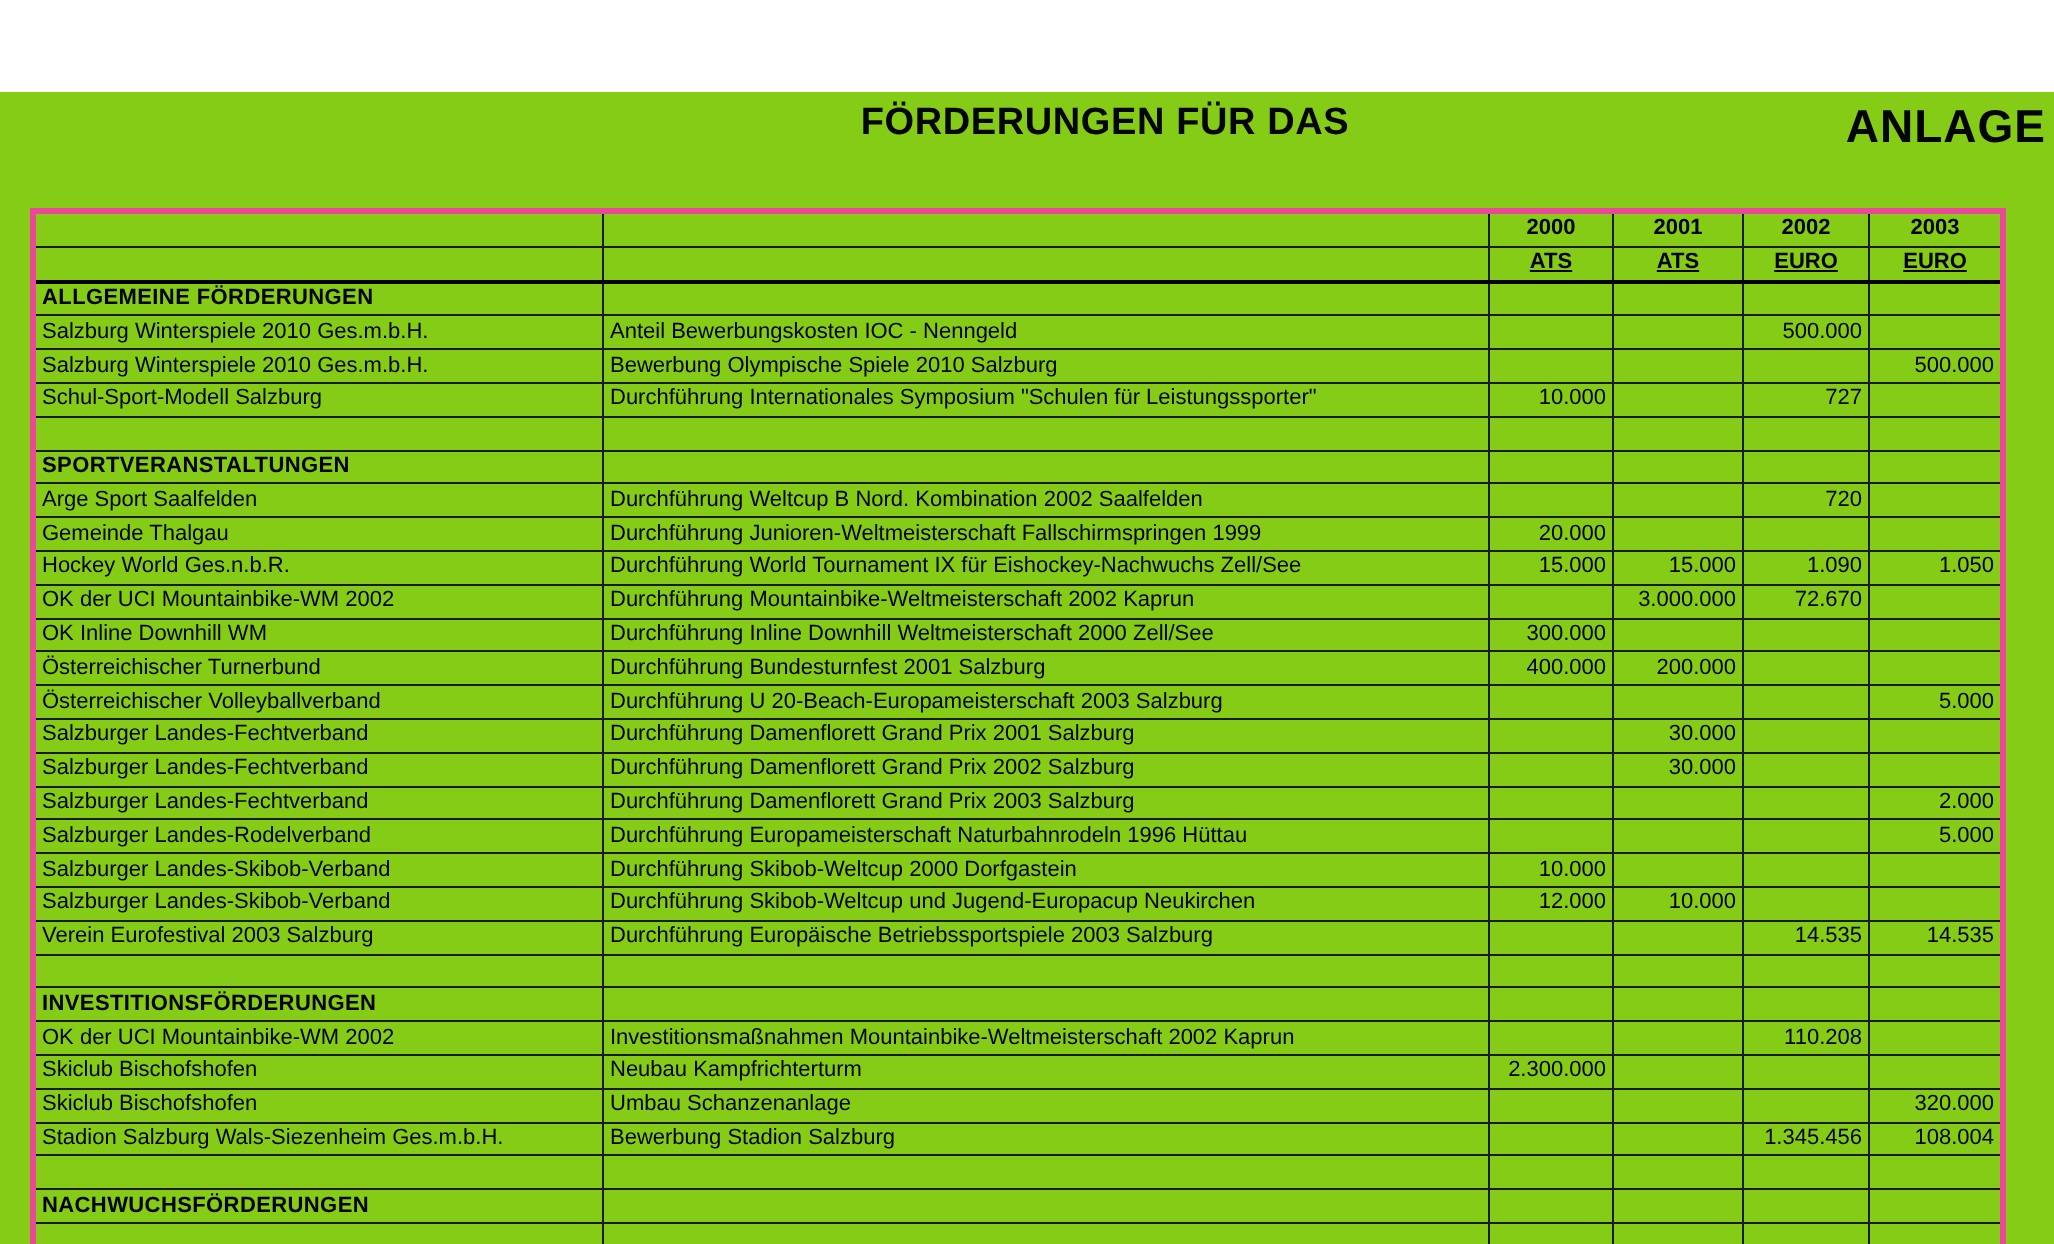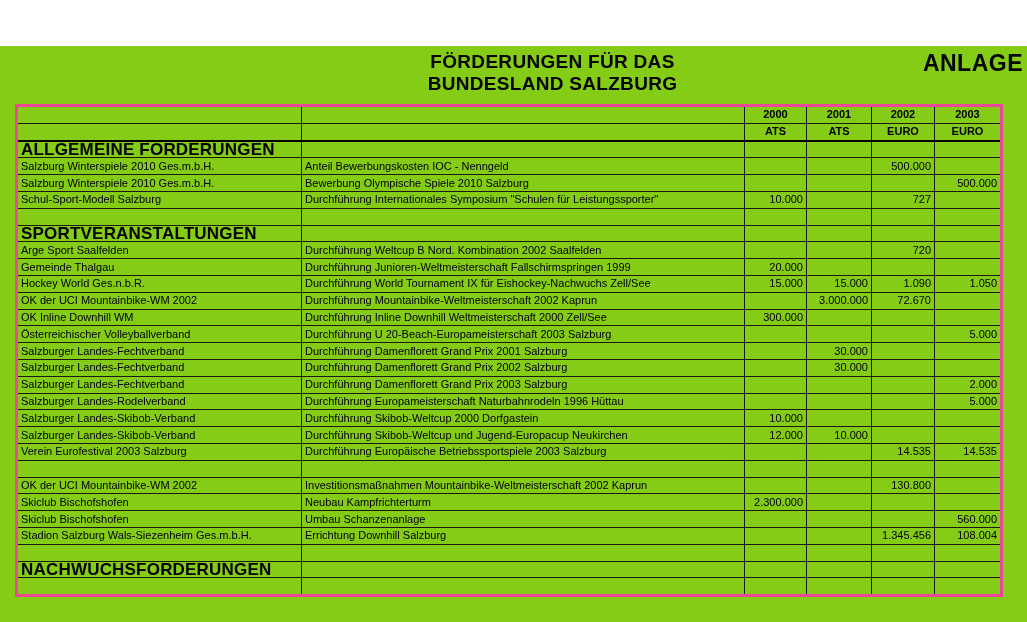--- a/index.html
+++ b/index.html
@@ -59,38 +59,38 @@
     overflow: hidden;
     vertical-align: middle;
   }
   thead td {
     font-weight: bold;
     text-align: center;
     font-size: 12px;
   }
   thead tr.units-row td {
     border-bottom: 2px solid #000;
+    text-decoration: underline;
   }
   td.num {
     text-align: right;
   }
   tr.section-row td.org-cell {
     font-weight: bold;
-    font-size: 17px;
+    font-size: 11px;
     letter-spacing: 0.2px;
   }
 </style>
 </head>
 <body>
 
 <div class="page">
 
   <div class="doc-title">
     <div>FÖRDERUNGEN FÜR DAS</div>
-    <div>BUNDESLAND SALZBURG</div>
   </div>
 
   <div class="anlage">ANLAGE</div>
 
   <table class="funding">
     <colgroup>
       <col style="width:285px">
       <col style="width:443px">
       <col style="width:62px">
       <col style="width:65px">
@@ -198,20 +198,28 @@
         </tr>
         <tr class="data-row">
           <td class="org-cell">OK Inline Downhill WM</td>
           <td class="purpose-cell">Durchführung Inline Downhill Weltmeisterschaft 2000 Zell/See</td>
           <td class="num">300.000</td>
           <td class="num"></td>
           <td class="num"></td>
           <td class="num"></td>
         </tr>
         <tr class="data-row">
+          <td class="org-cell">Österreichischer Turnerbund</td>
+          <td class="purpose-cell">Durchführung Bundesturnfest 2001 Salzburg</td>
+          <td class="num">400.000</td>
+          <td class="num">200.000</td>
+          <td class="num"></td>
+          <td class="num"></td>
+        </tr>
+        <tr class="data-row">
           <td class="org-cell">Österreichischer Volleyballverband</td>
           <td class="purpose-cell">Durchführung U 20-Beach-Europameisterschaft 2003 Salzburg</td>
           <td class="num"></td>
           <td class="num"></td>
           <td class="num"></td>
           <td class="num">5.000</td>
         </tr>
         <tr class="data-row">
           <td class="org-cell">Salzburger Landes-Fechtverband</td>
           <td class="purpose-cell">Durchführung Damenflorett Grand Prix 2001 Salzburg</td>
@@ -269,47 +277,55 @@
           <td class="num">14.535</td>
         </tr>
         <tr class="empty-row">
           <td class="org-cell"></td>
           <td class="purpose-cell"></td>
           <td class="num"></td>
           <td class="num"></td>
           <td class="num"></td>
           <td class="num"></td>
         </tr>
+        <tr class="section-row">
+          <td class="org-cell">INVESTITIONSFÖRDERUNGEN</td>
+          <td class="purpose-cell"></td>
+          <td class="num"></td>
+          <td class="num"></td>
+          <td class="num"></td>
+          <td class="num"></td>
+        </tr>
         <tr class="data-row">
           <td class="org-cell">OK der UCI Mountainbike-WM 2002</td>
           <td class="purpose-cell">Investitionsmaßnahmen Mountainbike-Weltmeisterschaft 2002 Kaprun</td>
           <td class="num"></td>
           <td class="num"></td>
-          <td class="num">130.800</td>
+          <td class="num">110.208</td>
           <td class="num"></td>
         </tr>
         <tr class="data-row">
           <td class="org-cell">Skiclub Bischofshofen</td>
           <td class="purpose-cell">Neubau Kampfrichterturm</td>
           <td class="num">2.300.000</td>
           <td class="num"></td>
           <td class="num"></td>
           <td class="num"></td>
         </tr>
         <tr class="data-row">
           <td class="org-cell">Skiclub Bischofshofen</td>
           <td class="purpose-cell">Umbau Schanzenanlage</td>
           <td class="num"></td>
           <td class="num"></td>
           <td class="num"></td>
-          <td class="num">560.000</td>
+          <td class="num">320.000</td>
         </tr>
         <tr class="data-row">
           <td class="org-cell">Stadion Salzburg Wals-Siezenheim Ges.m.b.H.</td>
-          <td class="purpose-cell">Errichtung Downhill Salzburg</td>
+          <td class="purpose-cell">Bewerbung Stadion Salzburg</td>
           <td class="num"></td>
           <td class="num"></td>
           <td class="num">1.345.456</td>
           <td class="num">108.004</td>
         </tr>
         <tr class="empty-row">
           <td class="org-cell"></td>
           <td class="purpose-cell"></td>
           <td class="num"></td>
           <td class="num"></td>

